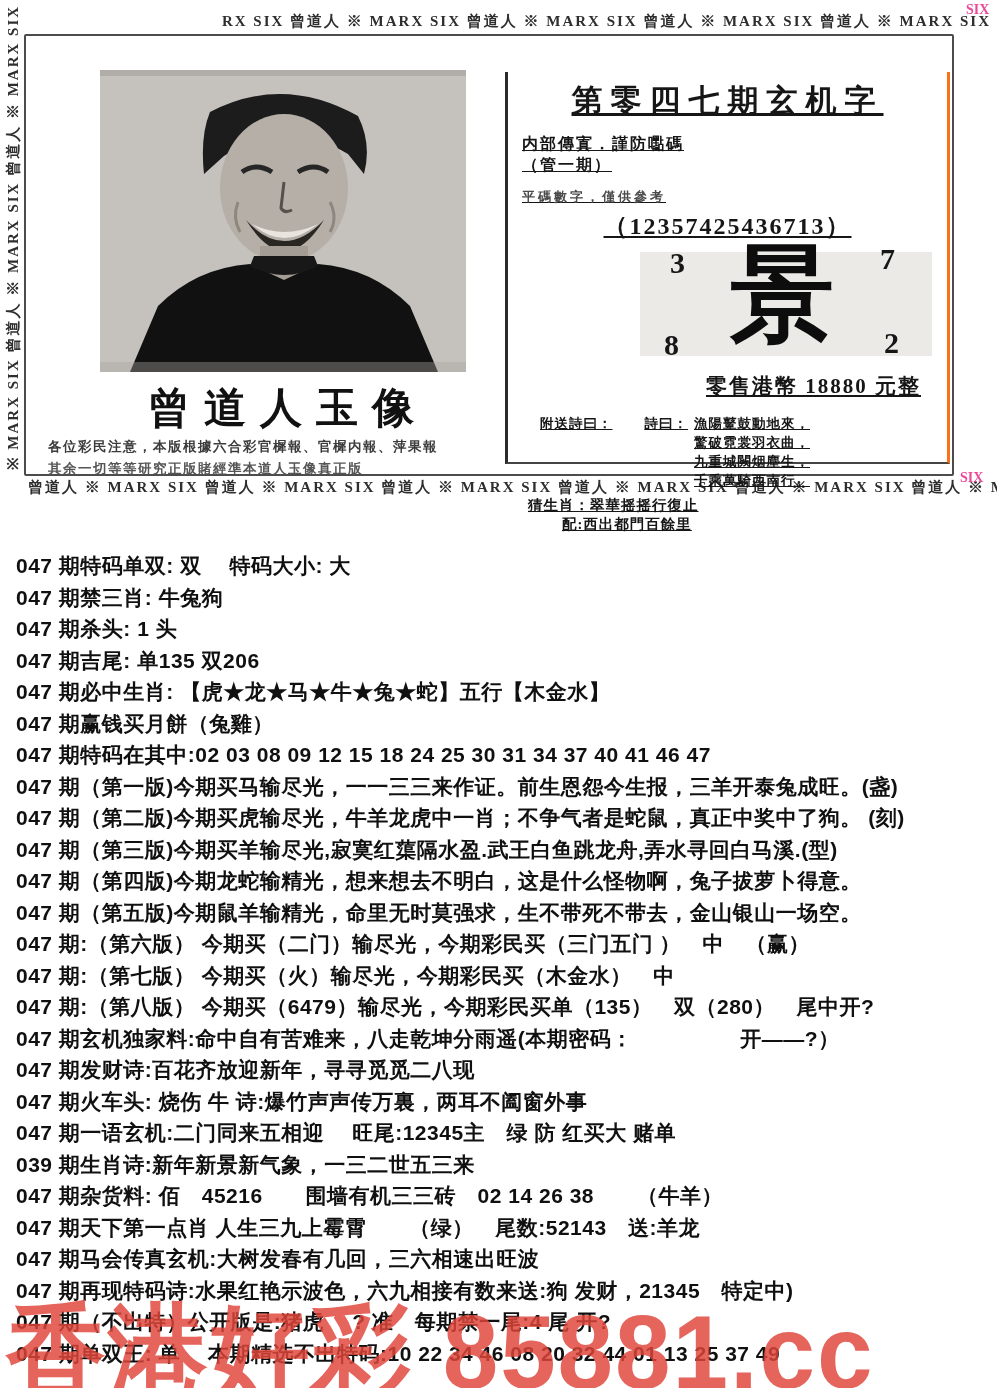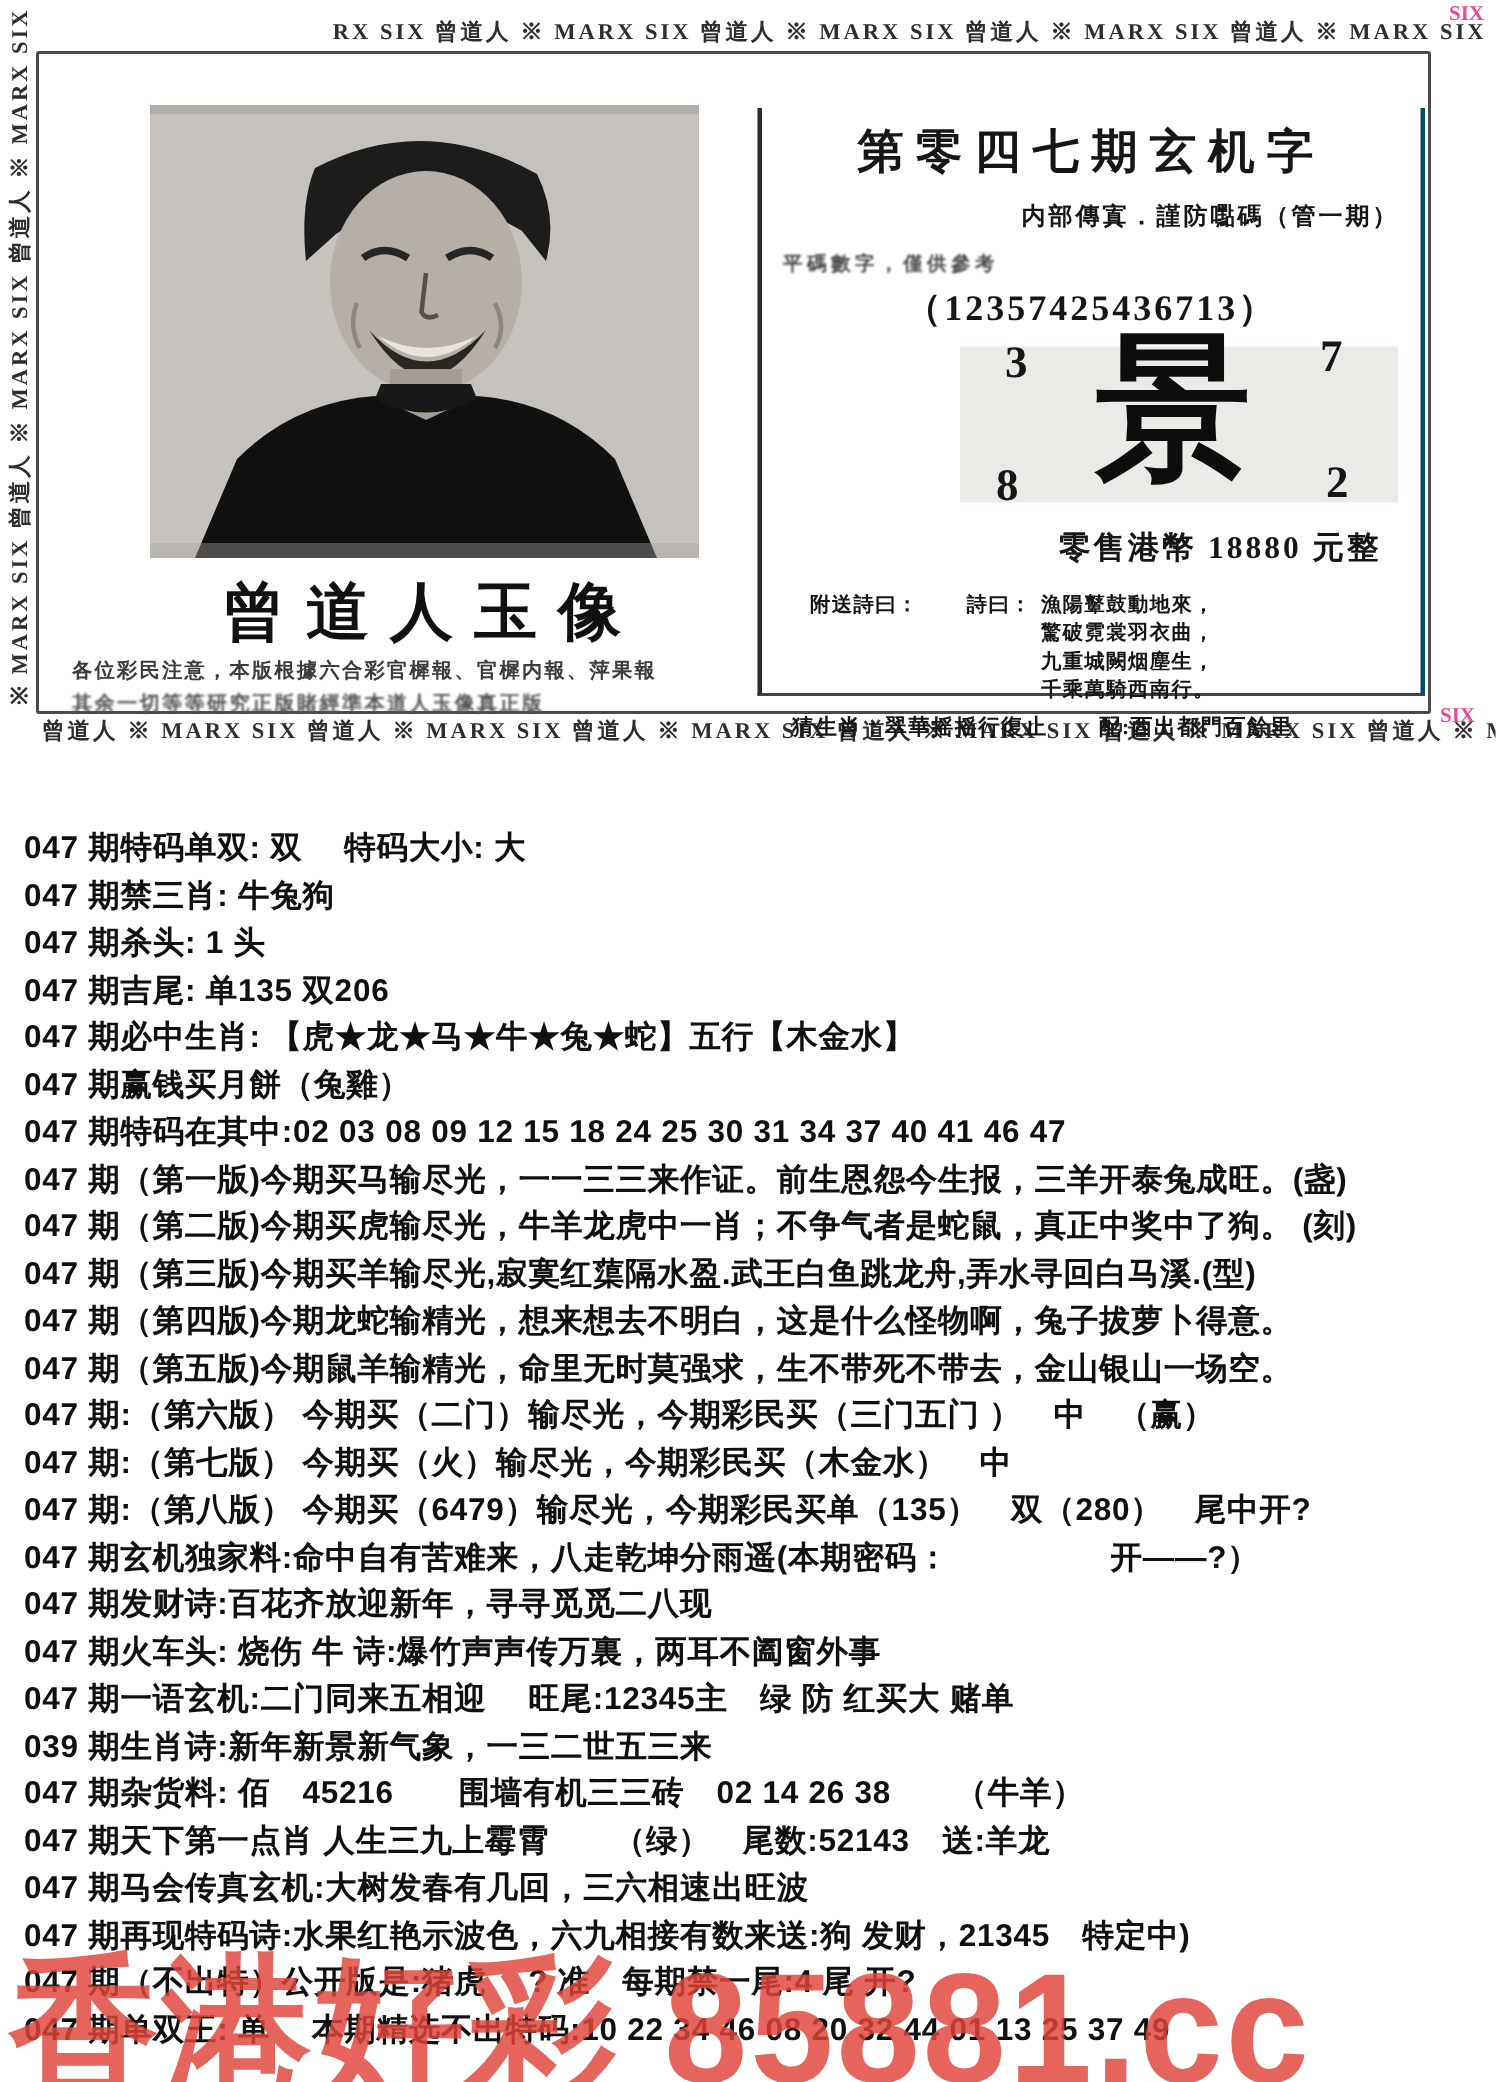--- a/index.html
+++ b/index.html
@@ -22,42 +22,42 @@
   #photo{left:100px;top:70px;width:366px;height:302px;background:#cfccc9;overflow:hidden;}
   #photo svg{display:block;}
   #portrait-caption{left:78px;top:380px;width:420px;text-align:center;
       font-family:Liberation Mono, monospace;font-size:42px;font-weight:bold;letter-spacing:14px;color:#111;}
   .photo-note{left:48px;width:470px;font-size:13.5px;color:#3c3c3c;letter-spacing:1.5px;
       filter:blur(0.35px);white-space:nowrap;font-weight:bold;}
   #photo-note1{top:438px;}
   #photo-note2{top:460px;color:#555;filter:blur(0.6px);}
   
   #mystery{left:505px;top:72px;width:445px;height:392px;border-left:3px solid #2b2b2b;
-           border-right:3px solid #0c4a6e;border-bottom:2px solid #444;box-sizing:border-box;
-           font-family:"Liberation Serif",serif;color:#161616;padding:6px 14px 0 14px;}
+           border-right:3px solid #f97316;border-bottom:2px solid #444;box-sizing:border-box;
+           font-family:"Liberation Serif",serif;color:#161616;padding:6px 14px 0 14px;text-decoration:underline;}
   #mystery-title{text-align:center;font-size:31px;font-weight:bold;letter-spacing:8px;margin-top:2px;}
   #mystery-sub{display:flex;justify-content:flex-end;font-size:16px;font-weight:bold;
-               margin-top:12px;letter-spacing:2px;filter:blur(0.25px);}
+               margin-top:12px;letter-spacing:2px;filter:blur(0.25px);flex-direction:column;}
   #mystery-hint{font-size:13px;font-weight:bold;letter-spacing:3px;color:#4a4a4a;
                 margin-top:12px;filter:blur(0.6px);}
   #mystery-code{font-size:24px;font-weight:bold;letter-spacing:2px;text-align:center;margin-top:4px;}
   #numgrid{position:relative;height:118px;margin-top:4px;}
   #numgrid .patch{position:absolute;left:118px;top:6px;width:292px;height:104px;background:#eceae6;}
   .cnum{position:absolute;font-size:30px;font-weight:bold;}
   #cnum-tl{left:148px;top:0px;} #cnum-tr{left:358px;top:-4px;}
   #cnum-bl{left:142px;top:82px;} #cnum-br{left:362px;top:80px;}
   #center-char{position:absolute;left:208px;top:-6px;font-size:104px;font-weight:bold;
                font-family:"Liberation Serif",serif;line-height:110px;color:#0d0d0d;}
   #price{ text-align:right;font-size:21px;font-weight:bold;letter-spacing:2px;padding-right:12px;margin-top:8px;}
   #poems{display:flex;margin-top:14px;font-size:13.5px;font-weight:bold;letter-spacing:1px;line-height:19px;text-align:center;}
   .poem-label{white-space:nowrap;margin-right:6px;}
   .poem-col{white-space:nowrap;}
   #poem-left-wrap{display:flex;margin-left:18px;}
   #poem-right-wrap{display:flex;margin-left:26px;}
-  #guess-row{display:flex;font-size:14.5px;font-weight:bold;letter-spacing:1px;margin-top:6px;margin-left:6px;}
+  #guess-row{display:flex;font-size:14.5px;font-weight:bold;letter-spacing:1px;margin-top:6px;margin-left:6px;flex-direction:column;}
   #guess-match{margin-left:34px;}
   #guess-final{font-size:14.5px;font-weight:bold;letter-spacing:3px;margin-top:5px;margin-left:48px;}
   
   #body-text{left:16px;top:550px;width:975px;}
   .pline{font-size:21px;line-height:31.5px;white-space:nowrap;color:#101010;
          font-weight:700;letter-spacing:0.5px;}
   
   #watermark{left:6px;top:1284px;font-size:104px;font-weight:bold;white-space:nowrap;
              letter-spacing:2px;opacity:0.83;transform:scaleX(0.96);transform-origin:left top;
              font-family:"Liberation Sans",sans-serif;}

